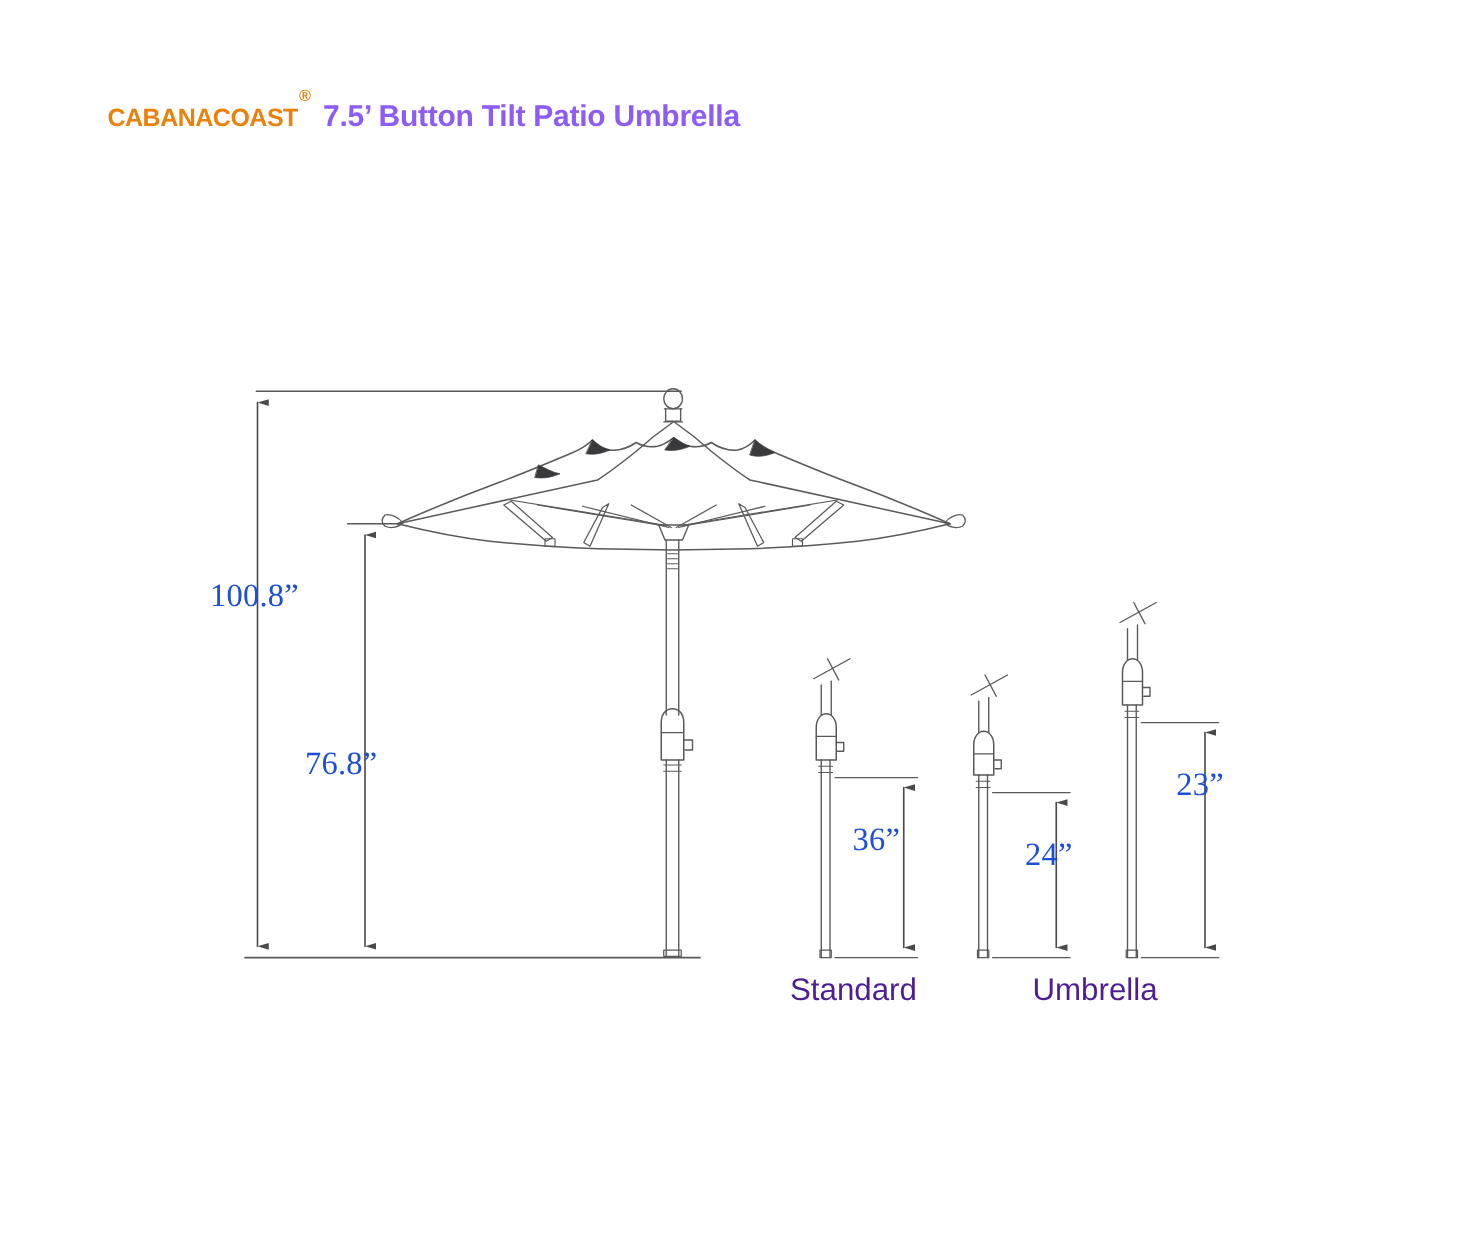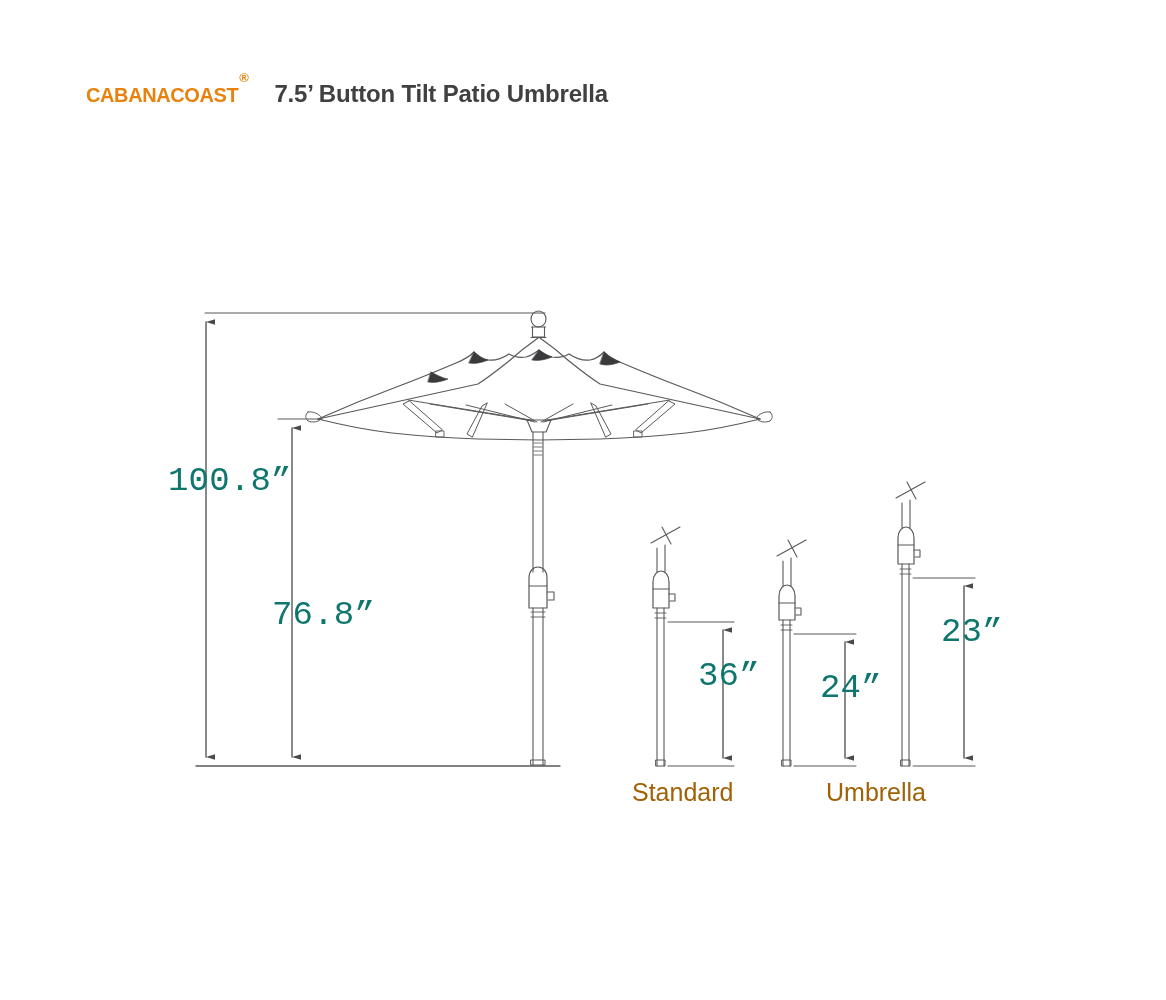--- a/index.html
+++ b/index.html
@@ -48,46 +48,46 @@
     left: 1px;
     color: #E8820C;
     font-weight: bold;
     font-variant: normal;
     text-transform: none;
   }
   .product-title {
     font-family: "Liberation Sans", sans-serif;
     font-weight: bold;
     font-size: 24px;
-    color: #404040;
+    color: #8b5cf6;
     letter-spacing: -0.2px;
-    margin-left: 27px;
+    margin-left: 11px;
     line-height: 1;
   }
 
   
   #drawing {
     position: absolute;
     left: 0;
     top: 0;
   }
 
   .dim-label {
     position: absolute;
-    font-family: Liberation Mono, monospace;
-    font-size: 34px;
-    color: #0f766e;
+    font-family: Liberation Serif, serif;
+    font-size: 26px;
+    color: #1d4ed8;
     white-space: nowrap;
     letter-spacing: 0.2px;
   }
   .caption-label {
     position: absolute;
     font-family: "Liberation Sans", sans-serif;
     font-size: 25px;
-    color: #a16207;
+    color: #4c1d95;
     white-space: nowrap;
   }
 </style>
 </head>
 <body>
 
 <div id="page">
 
   <div id="header">
     <div class="brand"><span>Cabana</span><span>Coast</span><span class="brand-reg">®</span></div>
@@ -286,23 +286,23 @@
         <line x1="913" y1="578" x2="975" y2="578" stroke-width="1"></line>
         <line x1="913" y1="766" x2="975" y2="766" stroke-width="1"></line>
         <line x1="964" y1="586" x2="964" y2="758" stroke-width="1.3" stroke="#4A4A4C" marker-start="url(#arrUp)" marker-end="url(#arrDown)"></line>
       </g>
 
     </g>
   </svg>
 
   <div class="dim-label" style="left:168px; top:462px;">100.8”</div>
 
-  <div class="dim-label" style="left:272px; top:596px;">76.8”</div>
-
-  <div class="dim-label" style="left:698px; top:657px;">36”</div>
+  <div class="dim-label" style="left:244px; top:596px;">76.8”</div>
+
+  <div class="dim-label" style="left:682px; top:657px;">36”</div>
 
   <div class="dim-label" style="left:820px; top:669px;">24”</div>
 
   <div class="dim-label" style="left:941px; top:613px;">23”</div>
 
   <div class="caption-label" style="left:632px; top:778px;">Standard</div>
 
   <div class="caption-label" style="left:826px; top:778px;">Umbrella</div>
 
 </div>

